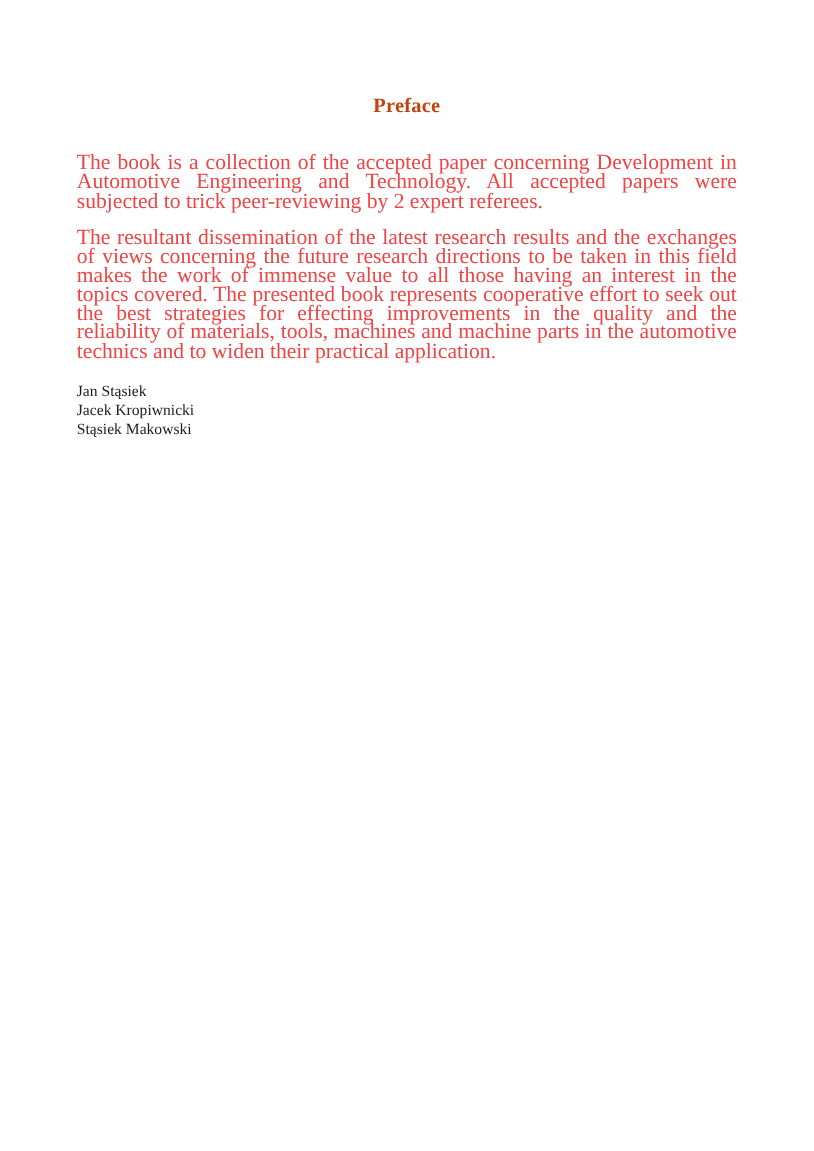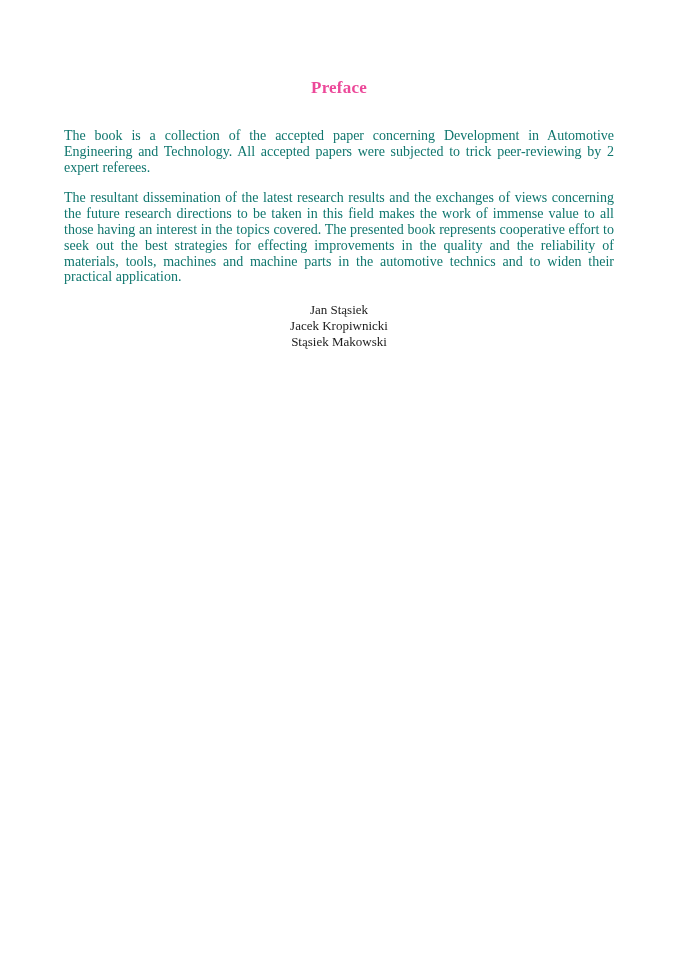--- a/index.html
+++ b/index.html
@@ -15,39 +15,38 @@
     font-family: "Liberation Serif", "DejaVu Serif", serif;
     color: #1a1a1a;
     box-sizing: border-box;
     padding: 78px 64px 0 64px;
   }
   .doc-title {
     font-size: 17px;
     font-weight: bold;
     text-align: center;
     margin: 0 0 30px 0;
-    color: #ec4899;
+    color: #c2410c;
     letter-spacing: 0.2px;
   }
   .doc-paragraph {
-    font-size: 14px;
+    font-size: 18px;
     line-height: 15.8px;
     text-align: justify;
     margin: 0 0 15px 0;
-    color: #0f766e;
+    color: #ef4444;
   }
   .authors {
     margin-top: 17px;
     font-size: 13px;
     line-height: 16px;
     color: #1c1c1c;
   }
   .author-line {
     margin: 0;
-    text-align: center;
   }
 </style>
 </head>
 <body>
 
 <div class="page">
 
   <h1 class="doc-title">Preface</h1>
 
   <p class="doc-paragraph">The book is a collection of the accepted paper concerning Development in Automotive Engineering and Technology. All accepted papers were subjected to trick peer-reviewing by 2 expert referees.</p>

